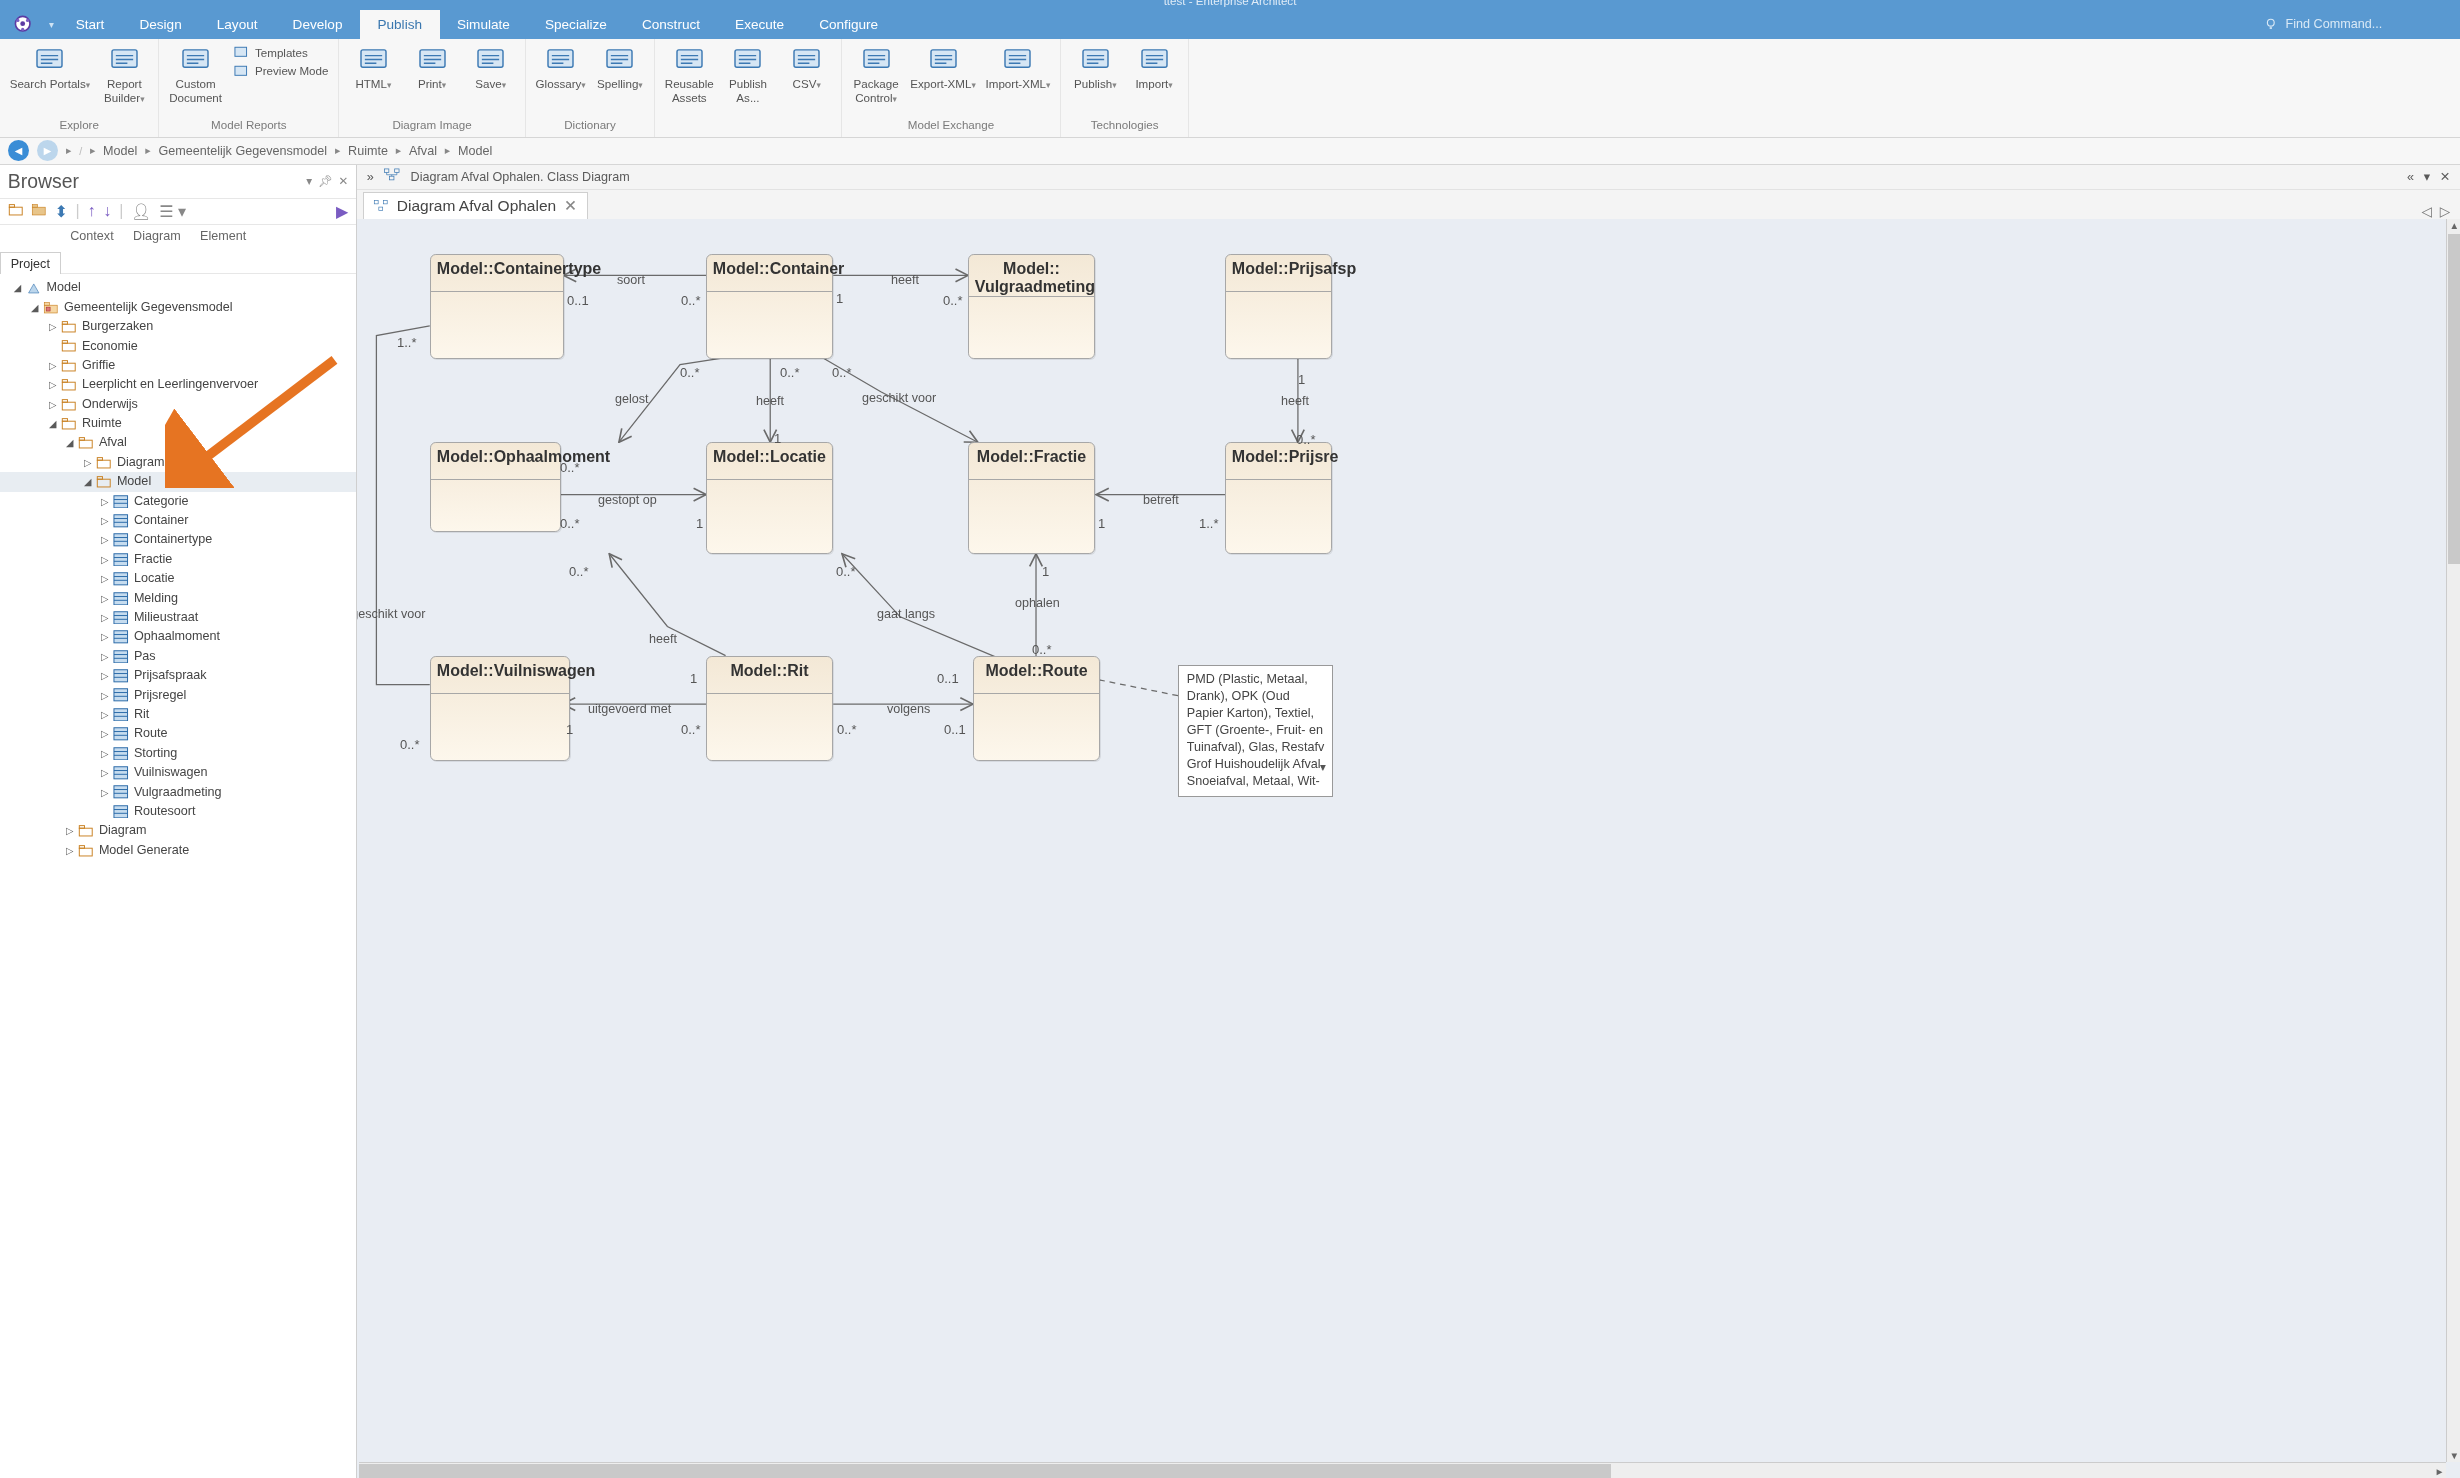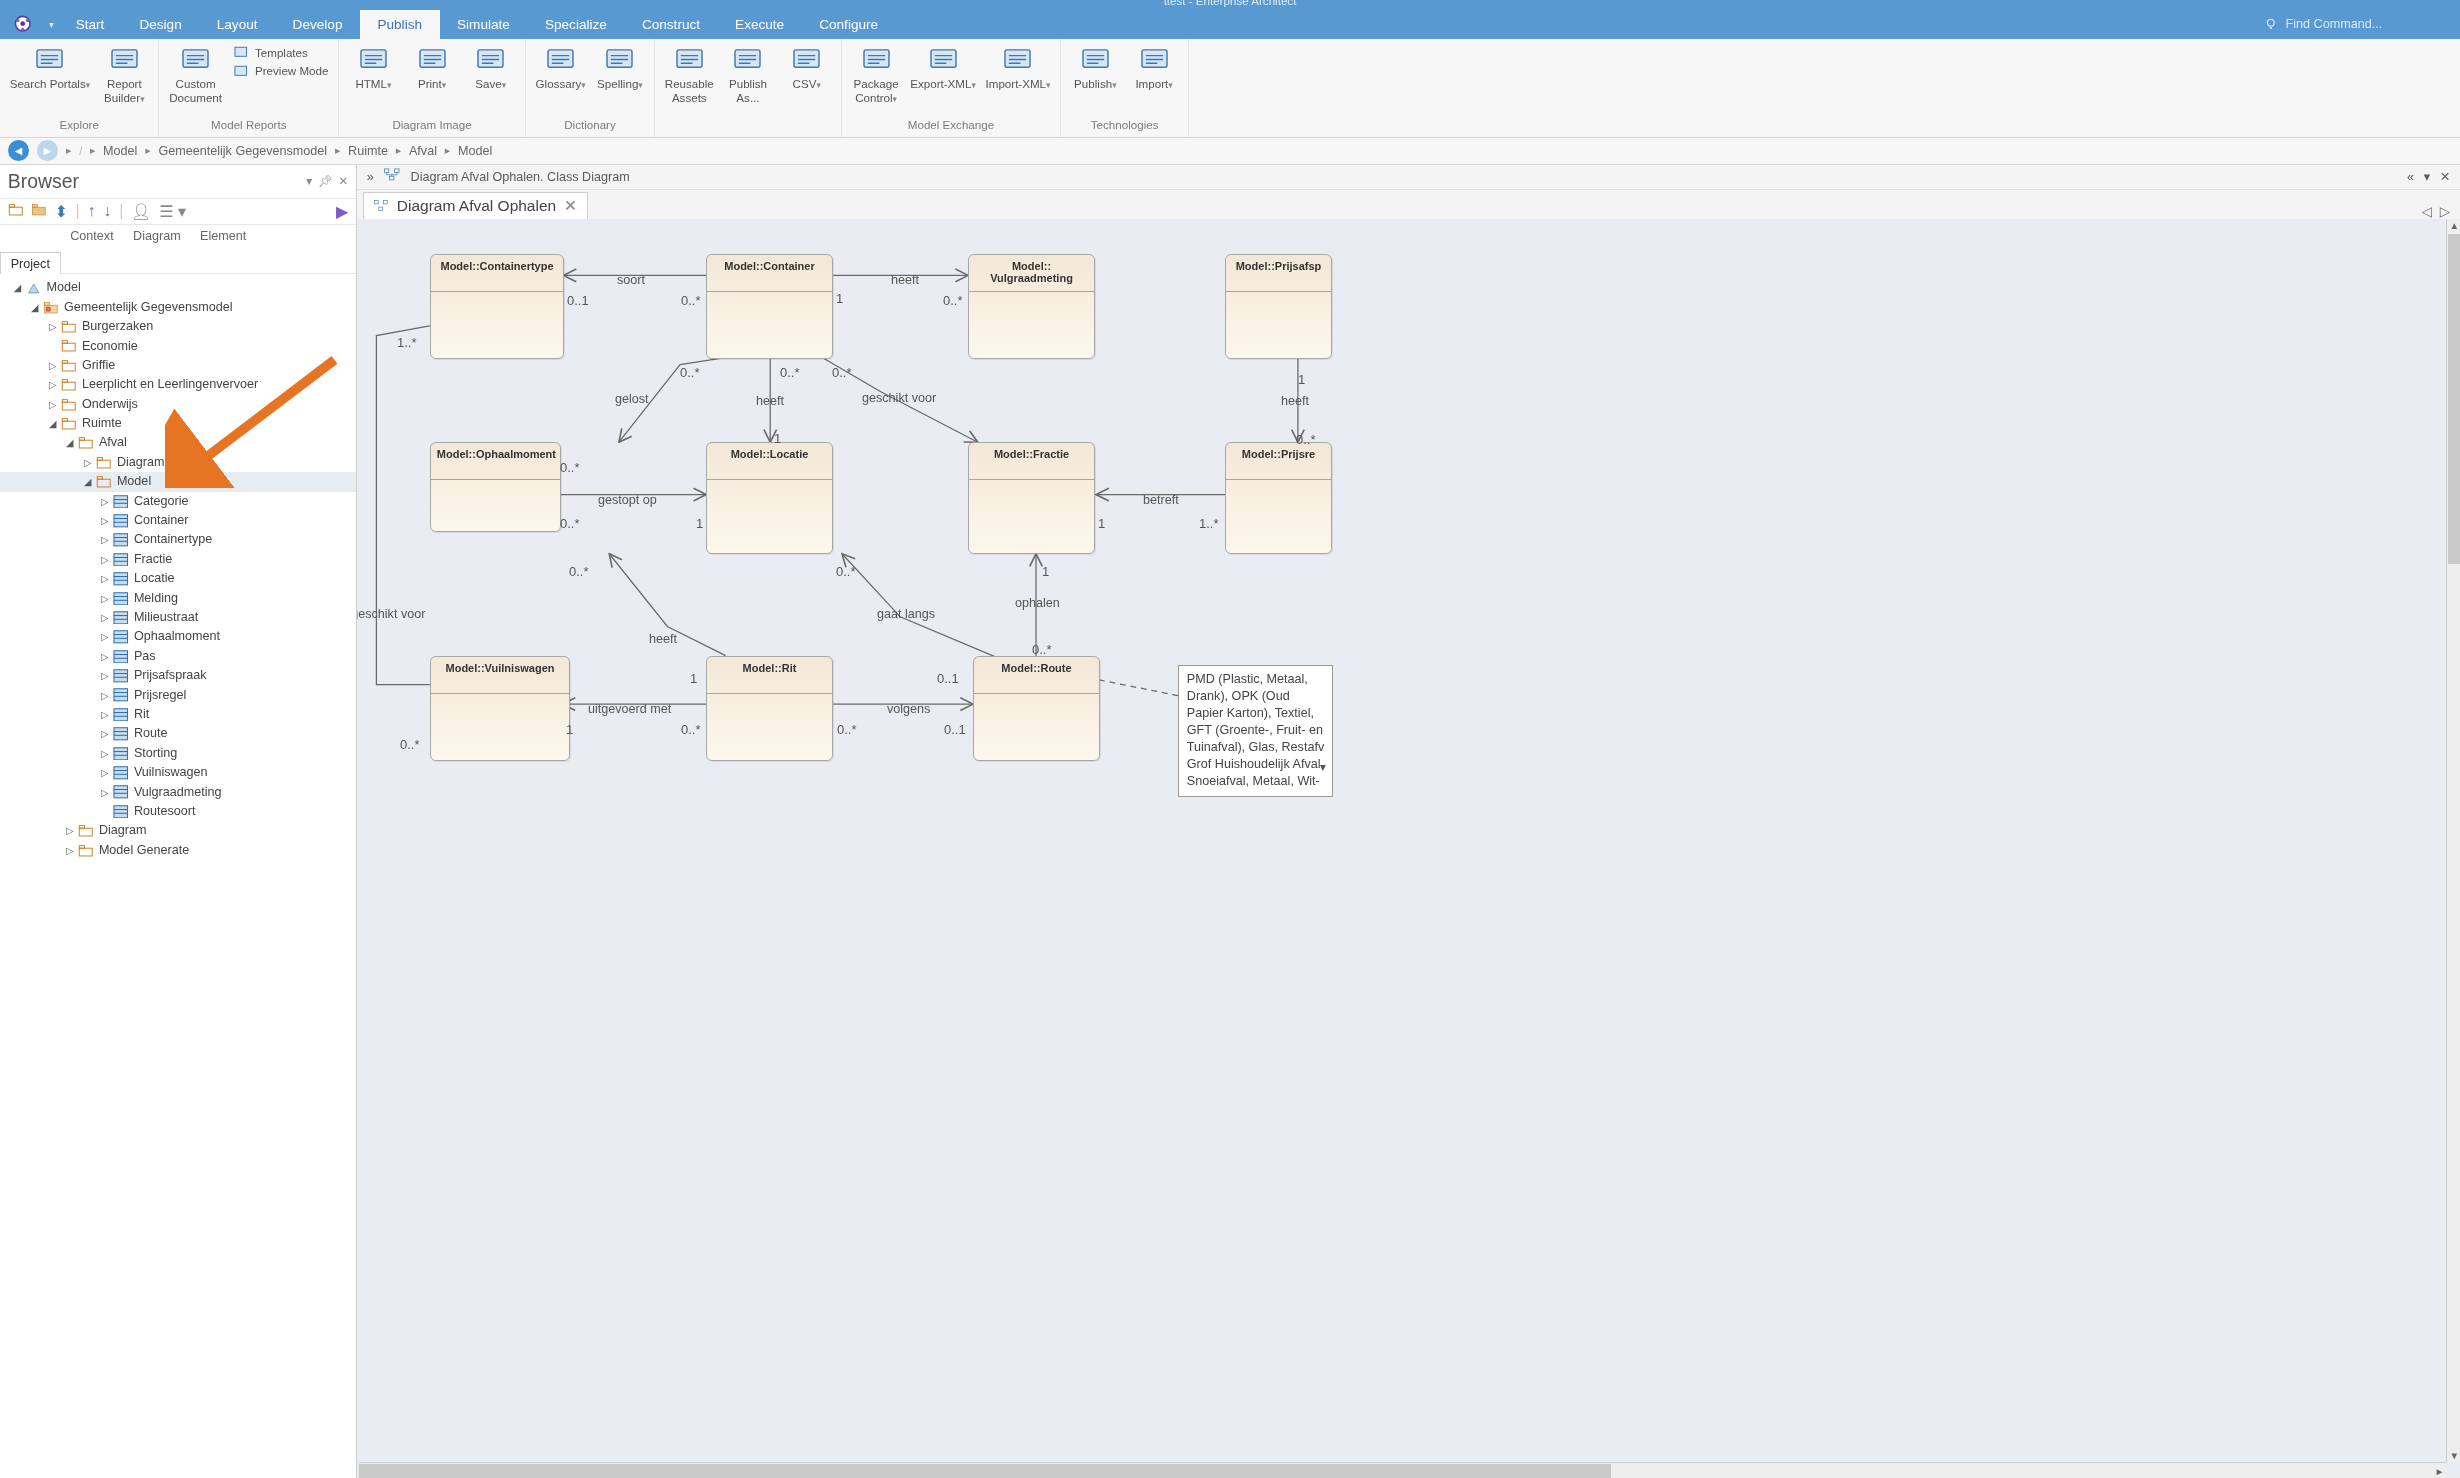--- a/index.html
+++ b/index.html
@@ -74,21 +74,21 @@
 .diagram-topbar { height: 25px; display: flex; align-items: center; gap: 9.7px; padding: 0 9.7px; font-size: 12.6px; color: #5a5a5a; border-bottom: 1px solid #e2e2e2; }
 .diagram-topbar .spacer { flex: 1; }
 .diagram-tabbar { height: 29px; display: flex; align-items: flex-end; padding-left: 5.8px; background: #f4f4f4; }
 .diagram-tab { background: #fff; border: 1px solid #cfcfcf; border-bottom: none; padding: 3.9px 9.7px; display: flex; align-items: center; gap: 7.8px; font-size: 15.5px; color: #444; }
 .diagram-tab .close { color: #888; cursor: pointer; }
 .diagram-tab-nav { margin-left: auto; padding: 0 9.7px; display: flex; gap: 7.8px; color: #777; font-size: 13.6px; }
 
 .diagram-canvas-outer { flex: 1; background: #e9edf3; position: relative; overflow: hidden; }
 .diagram-canvas { position: absolute; inset: 0; }
 .uml-box { position: absolute; background: linear-gradient(180deg, #f3e8d6 0%, #fdf7ec 100%); border: 1.5px solid #a7a7a7; border-radius: 5.8px; box-shadow: 1px 1px 0 rgba(0,0,0,.08); display: flex; align-items: flex-start; justify-content: center; }
-.uml-box .title { font-weight: 600; font-size: 11px; color: #333; text-align: center; padding: 5.8px 5.8px 0; width: 100%; border-bottom: 1.5px solid #a7a7a7; min-height: 37px; }
+.uml-box .title { font-weight: 600; font-size: 16px; color: #333; text-align: center; padding: 5.8px 5.8px 0; width: 100%; border-bottom: 1.5px solid #a7a7a7; min-height: 37px; }
 .edge-label { position: absolute; font-size: 12.6px; color: #555; background: transparent; }
 .mult { position: absolute; font-size: 13px; color: #555; }
 .note-box { position: absolute; background: #fff; border: 1px solid #999; padding: 5.8px 7.8px; font-size: 12.6px; color: #444; line-height: 1.35; }
 
 svg.edges { position: absolute; inset: 0; width: 100%; height: 100%; }
 svg.edges line, svg.edges path { stroke: #6a6a6a; stroke-width: 1.3; fill: none; }
 svg.edges .dashed { stroke-dasharray: 6 5; }
 
 
 .hscroll { position: absolute; left: 1.9px; right: 13.6px; bottom: 0; height: 15.5px; background: #eee; border-top: 1px solid #ccc; }

